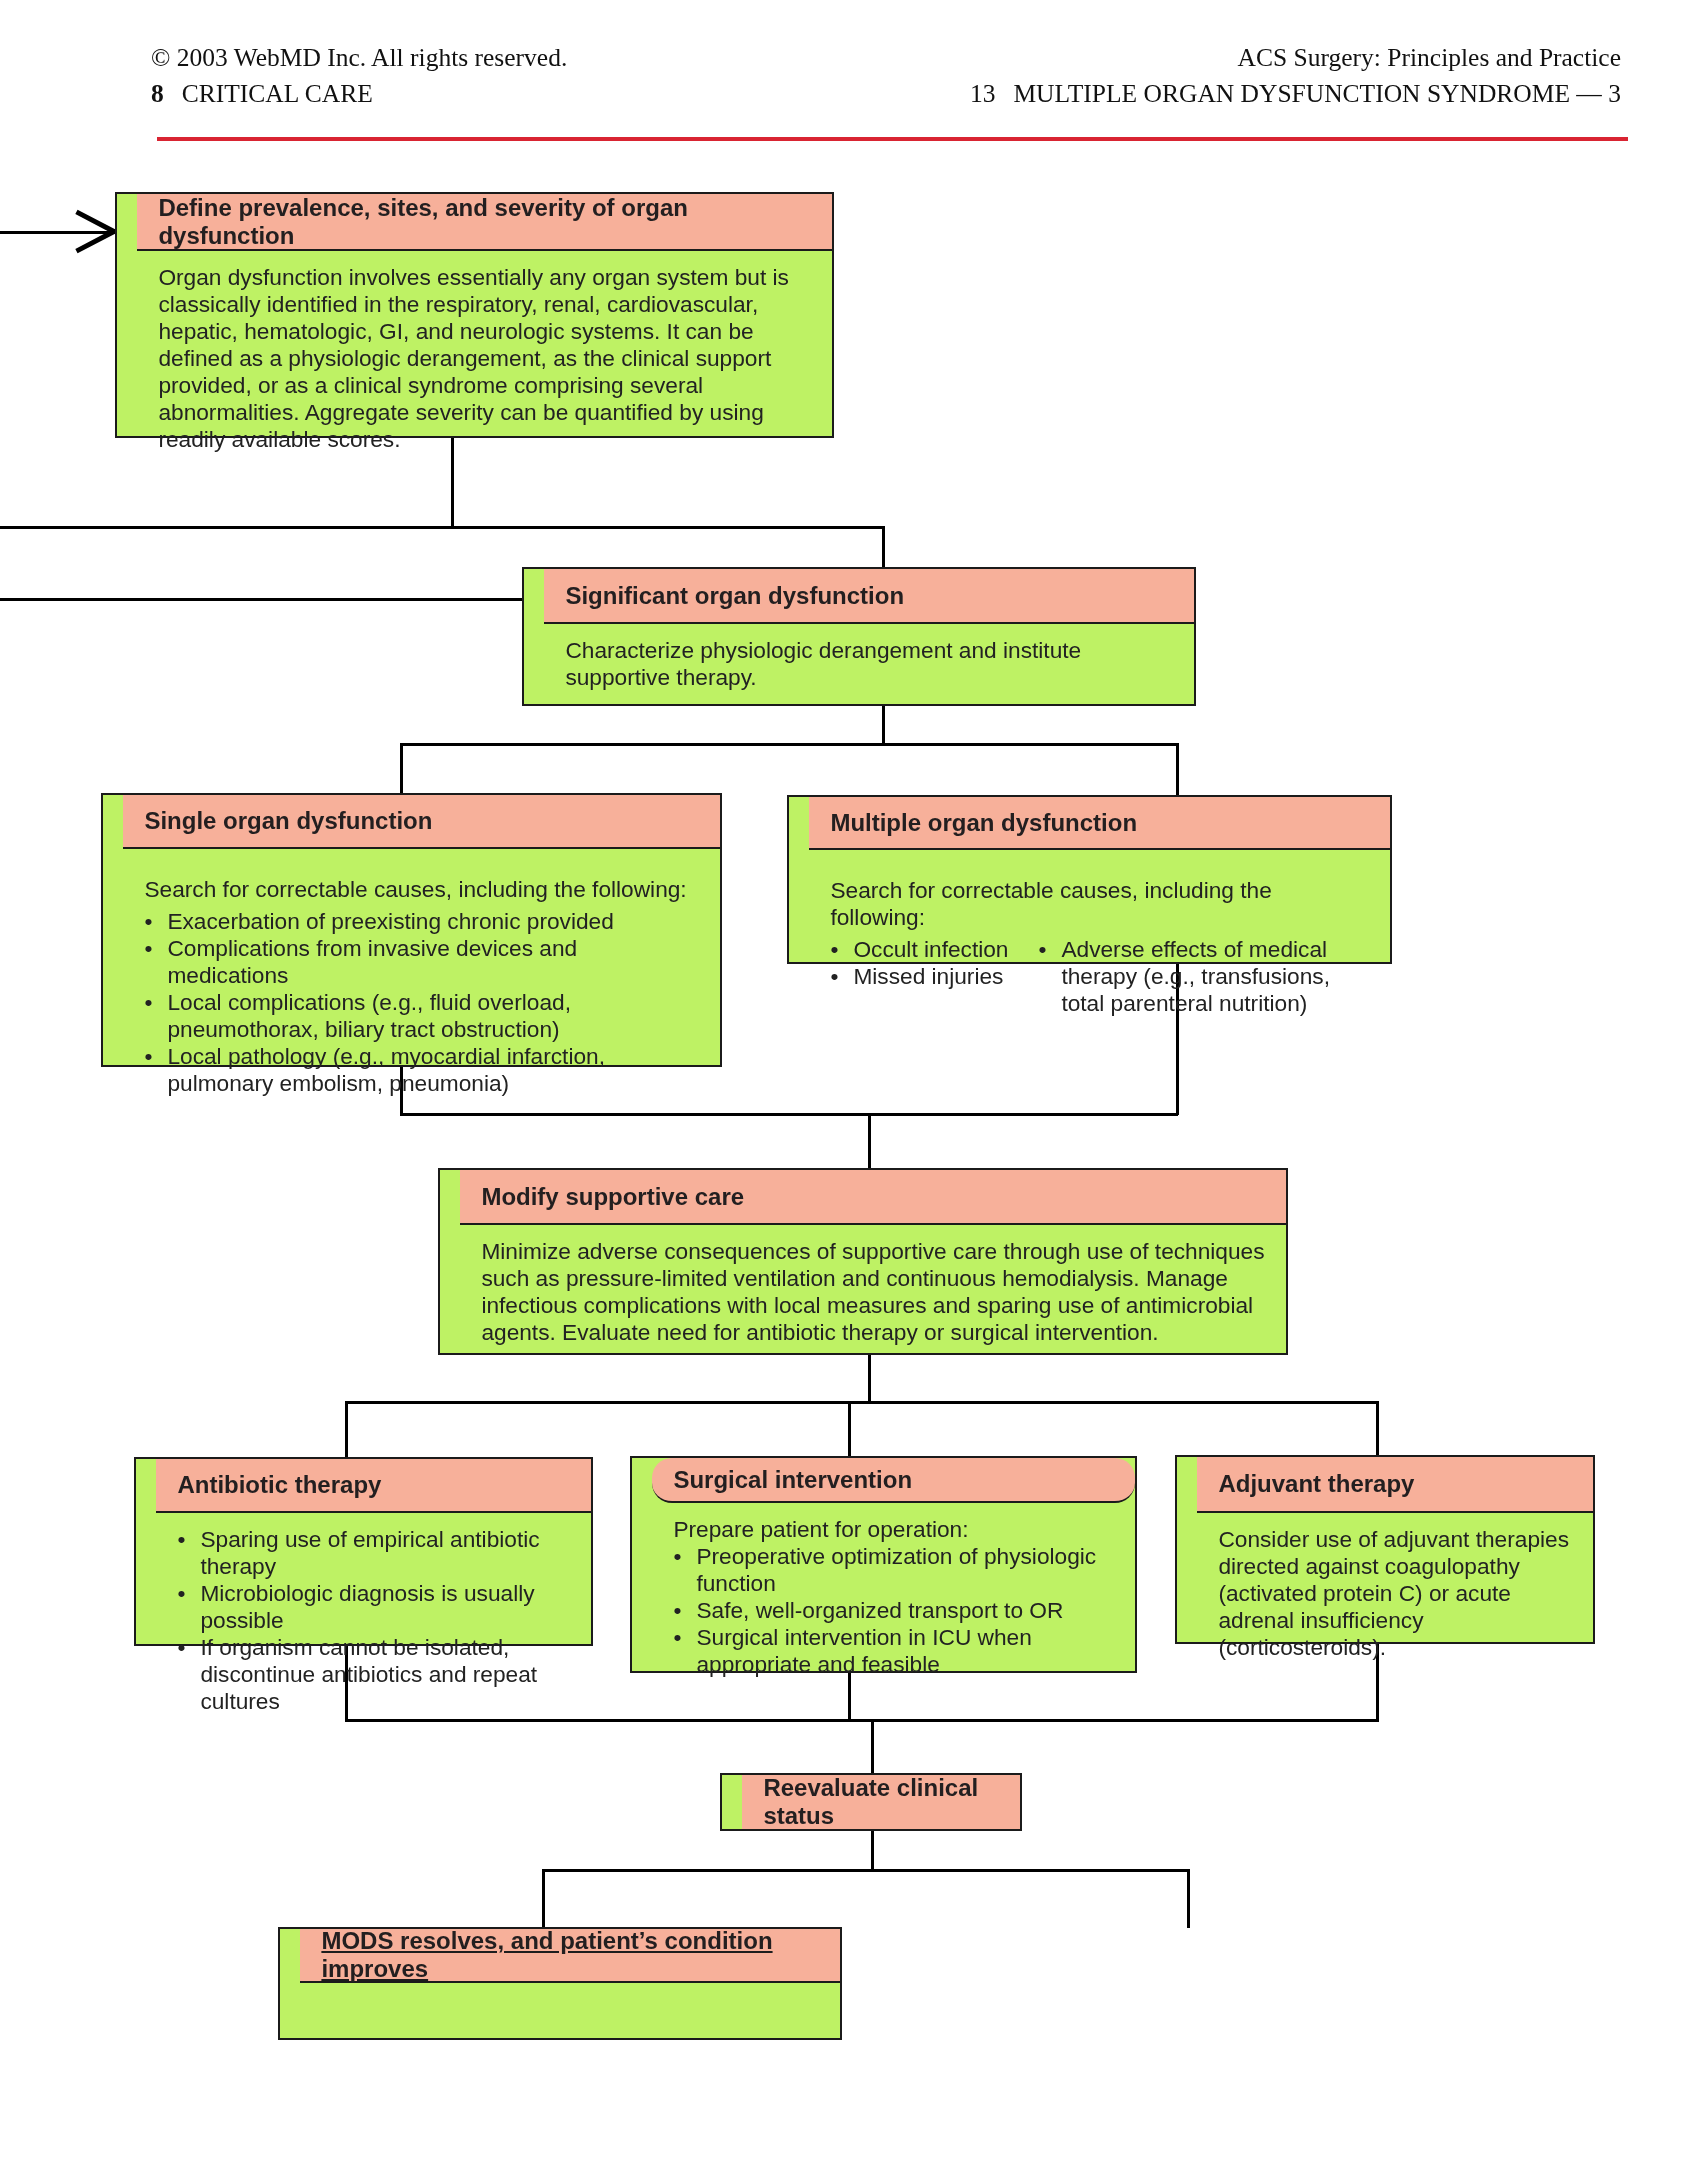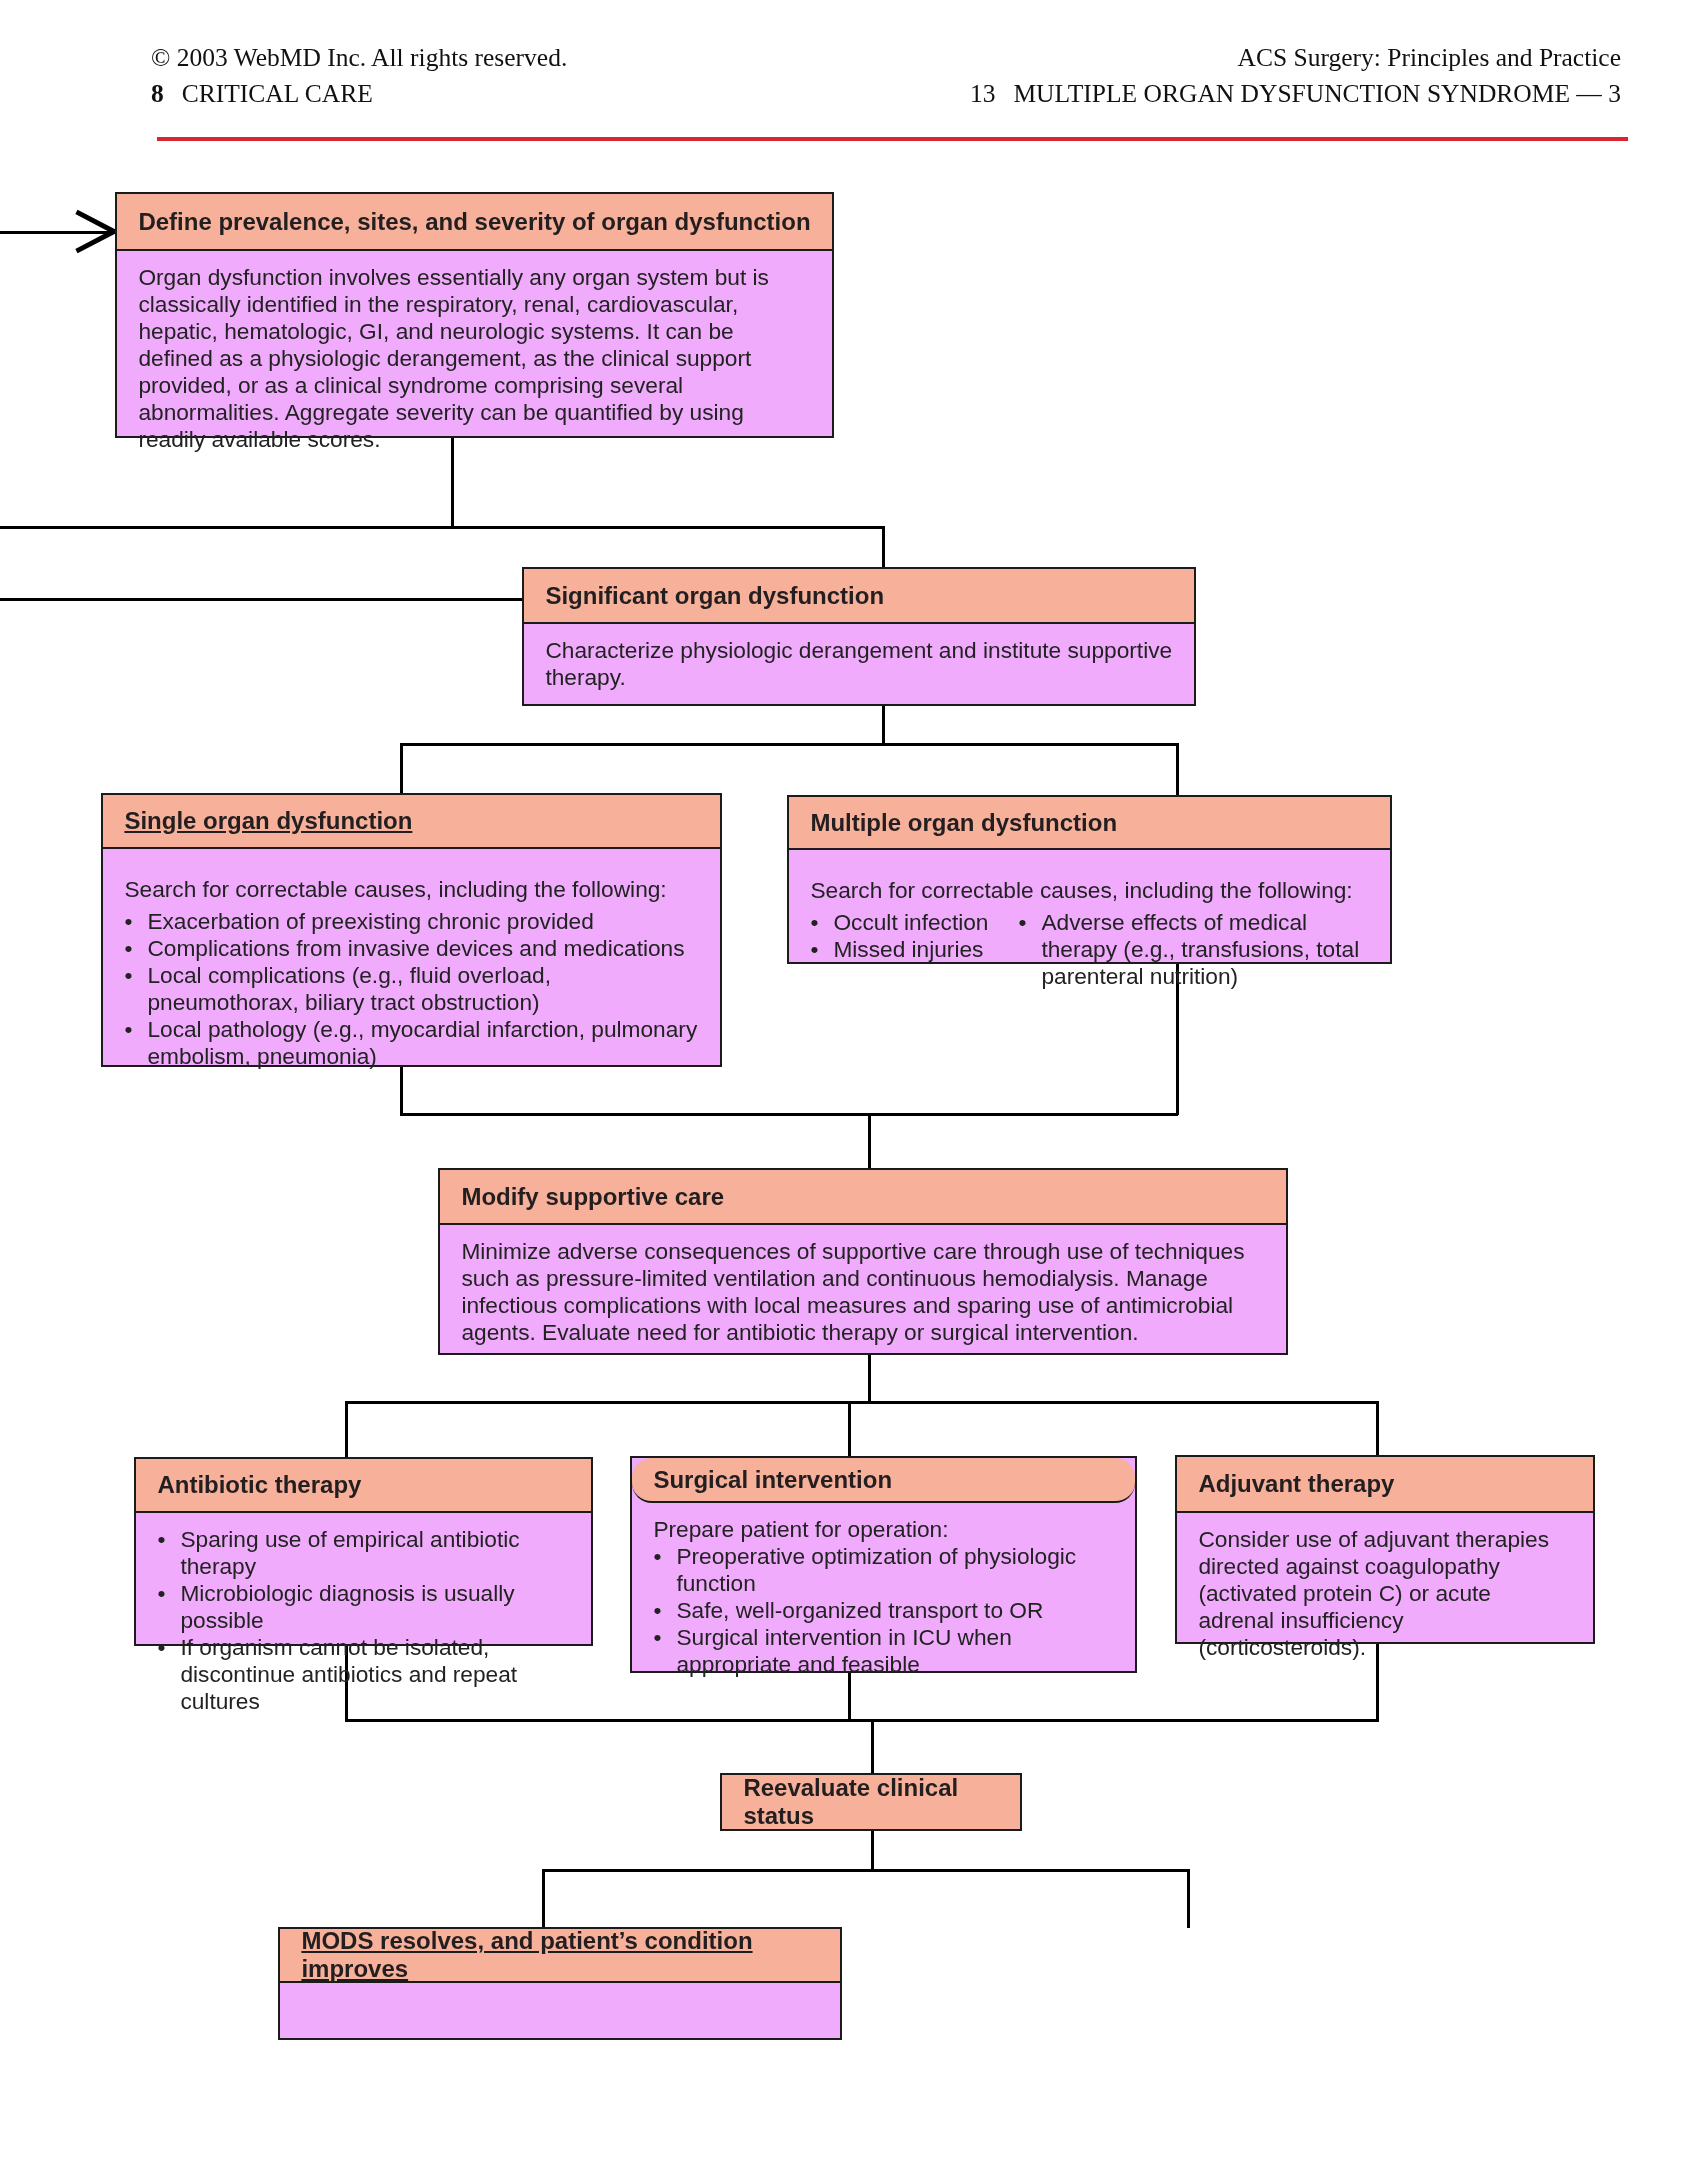--- a/index.html
+++ b/index.html
@@ -10,21 +10,21 @@
     font-family:"Liberation Sans", sans-serif;
     color:#1d1d1d;
     overflow:hidden;
   }
   
   .pghead{position:absolute;font-family:"Liberation Serif", serif;font-size:25.5px;color:#111;white-space:nowrap;}
   .pghead .num{font-weight:bold;margin-right:18px;}
   .pghead.right{text-align:right;}
   #redrule{position:absolute;left:157px;top:137px;width:1471px;height:4.1px;background:#d92432;}
   
-  .box{position:absolute;box-sizing:border-box;border:2.5px solid #1b1b1b;background:#f0abfc;}
+  .box{position:absolute;box-sizing:border-box;border:2.5px solid #1b1b1b;background:#bef264;padding-left:20px;}
   .box-hd{
     box-sizing:border-box;background:#f7b09a;border-bottom:2.5px solid #1b1b1b;
     display:flex;align-items:center;padding:0 21.4px;
     font-weight:bold;font-size:24px;line-height:28px;color:#231f20;
   }
   .box--solo .box-hd{border-bottom:none;justify-content:center;height:100%;}
   .box-hd.multi{align-items:flex-start;padding-top:10px;line-height:31px;}
   .box-bd{
     box-sizing:border-box;padding:13px 21.4px 0 21.4px;
     font-size:22.7px;line-height:27px;color:#222;
@@ -92,21 +92,21 @@
   </div>
 
   <div class="box" style="left:522px;top:567px;width:674px;height:139px;">
     <div class="box-hd" style="height:55px;">
         <span>Significant organ dysfunction</span>
       </div>
     <div class="box-bd">Characterize physiologic derangement and institute supportive therapy.</div>
   </div>
 
   <div class="box" style="left:101px;top:793px;width:621px;height:274px;">
-    <div class="box-hd" style="height:54px;text-decoration:underline;">
+    <div class="box-hd" style="height:54px;">
         <span>Single organ dysfunction</span>
       </div>
     <div class="box-bd">
       <div class="lead">Search for correctable causes, including the following:</div>
       <div class="bullet">
           <span class="dot">•</span>
           <span>Exacerbation of preexisting chronic provided</span>
         </div>
       <div class="bullet">
           <span class="dot">•</span>

